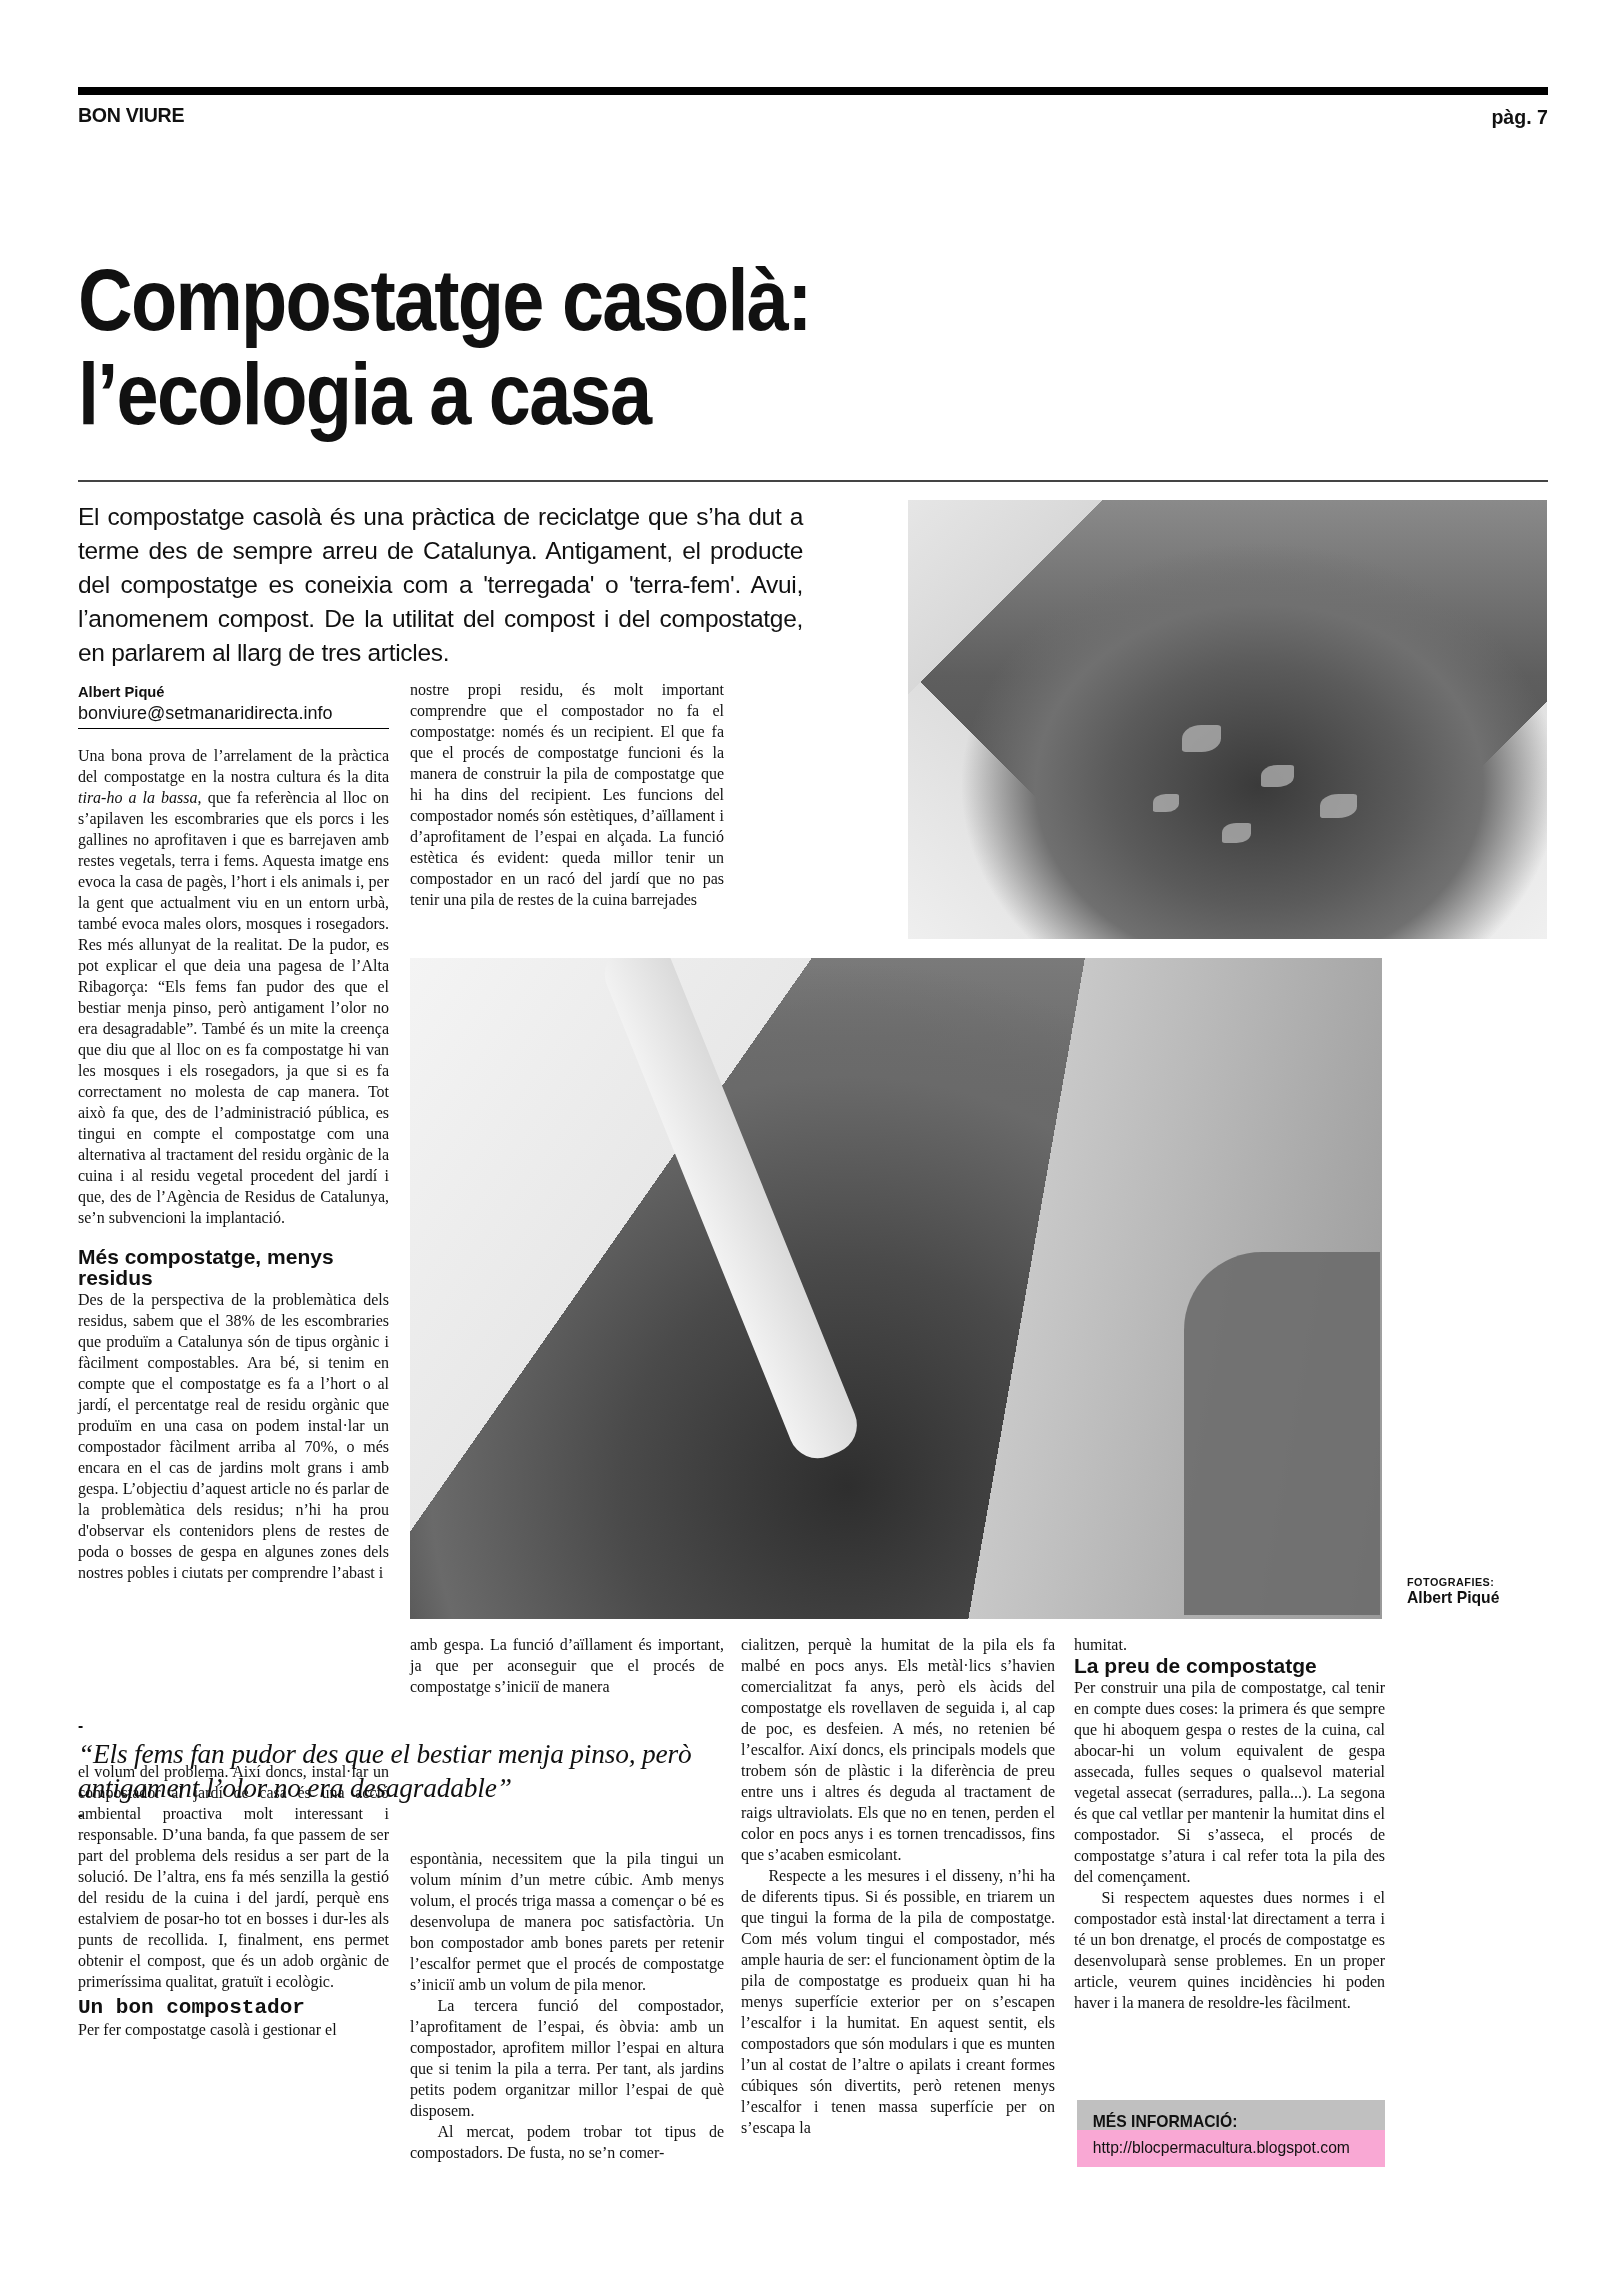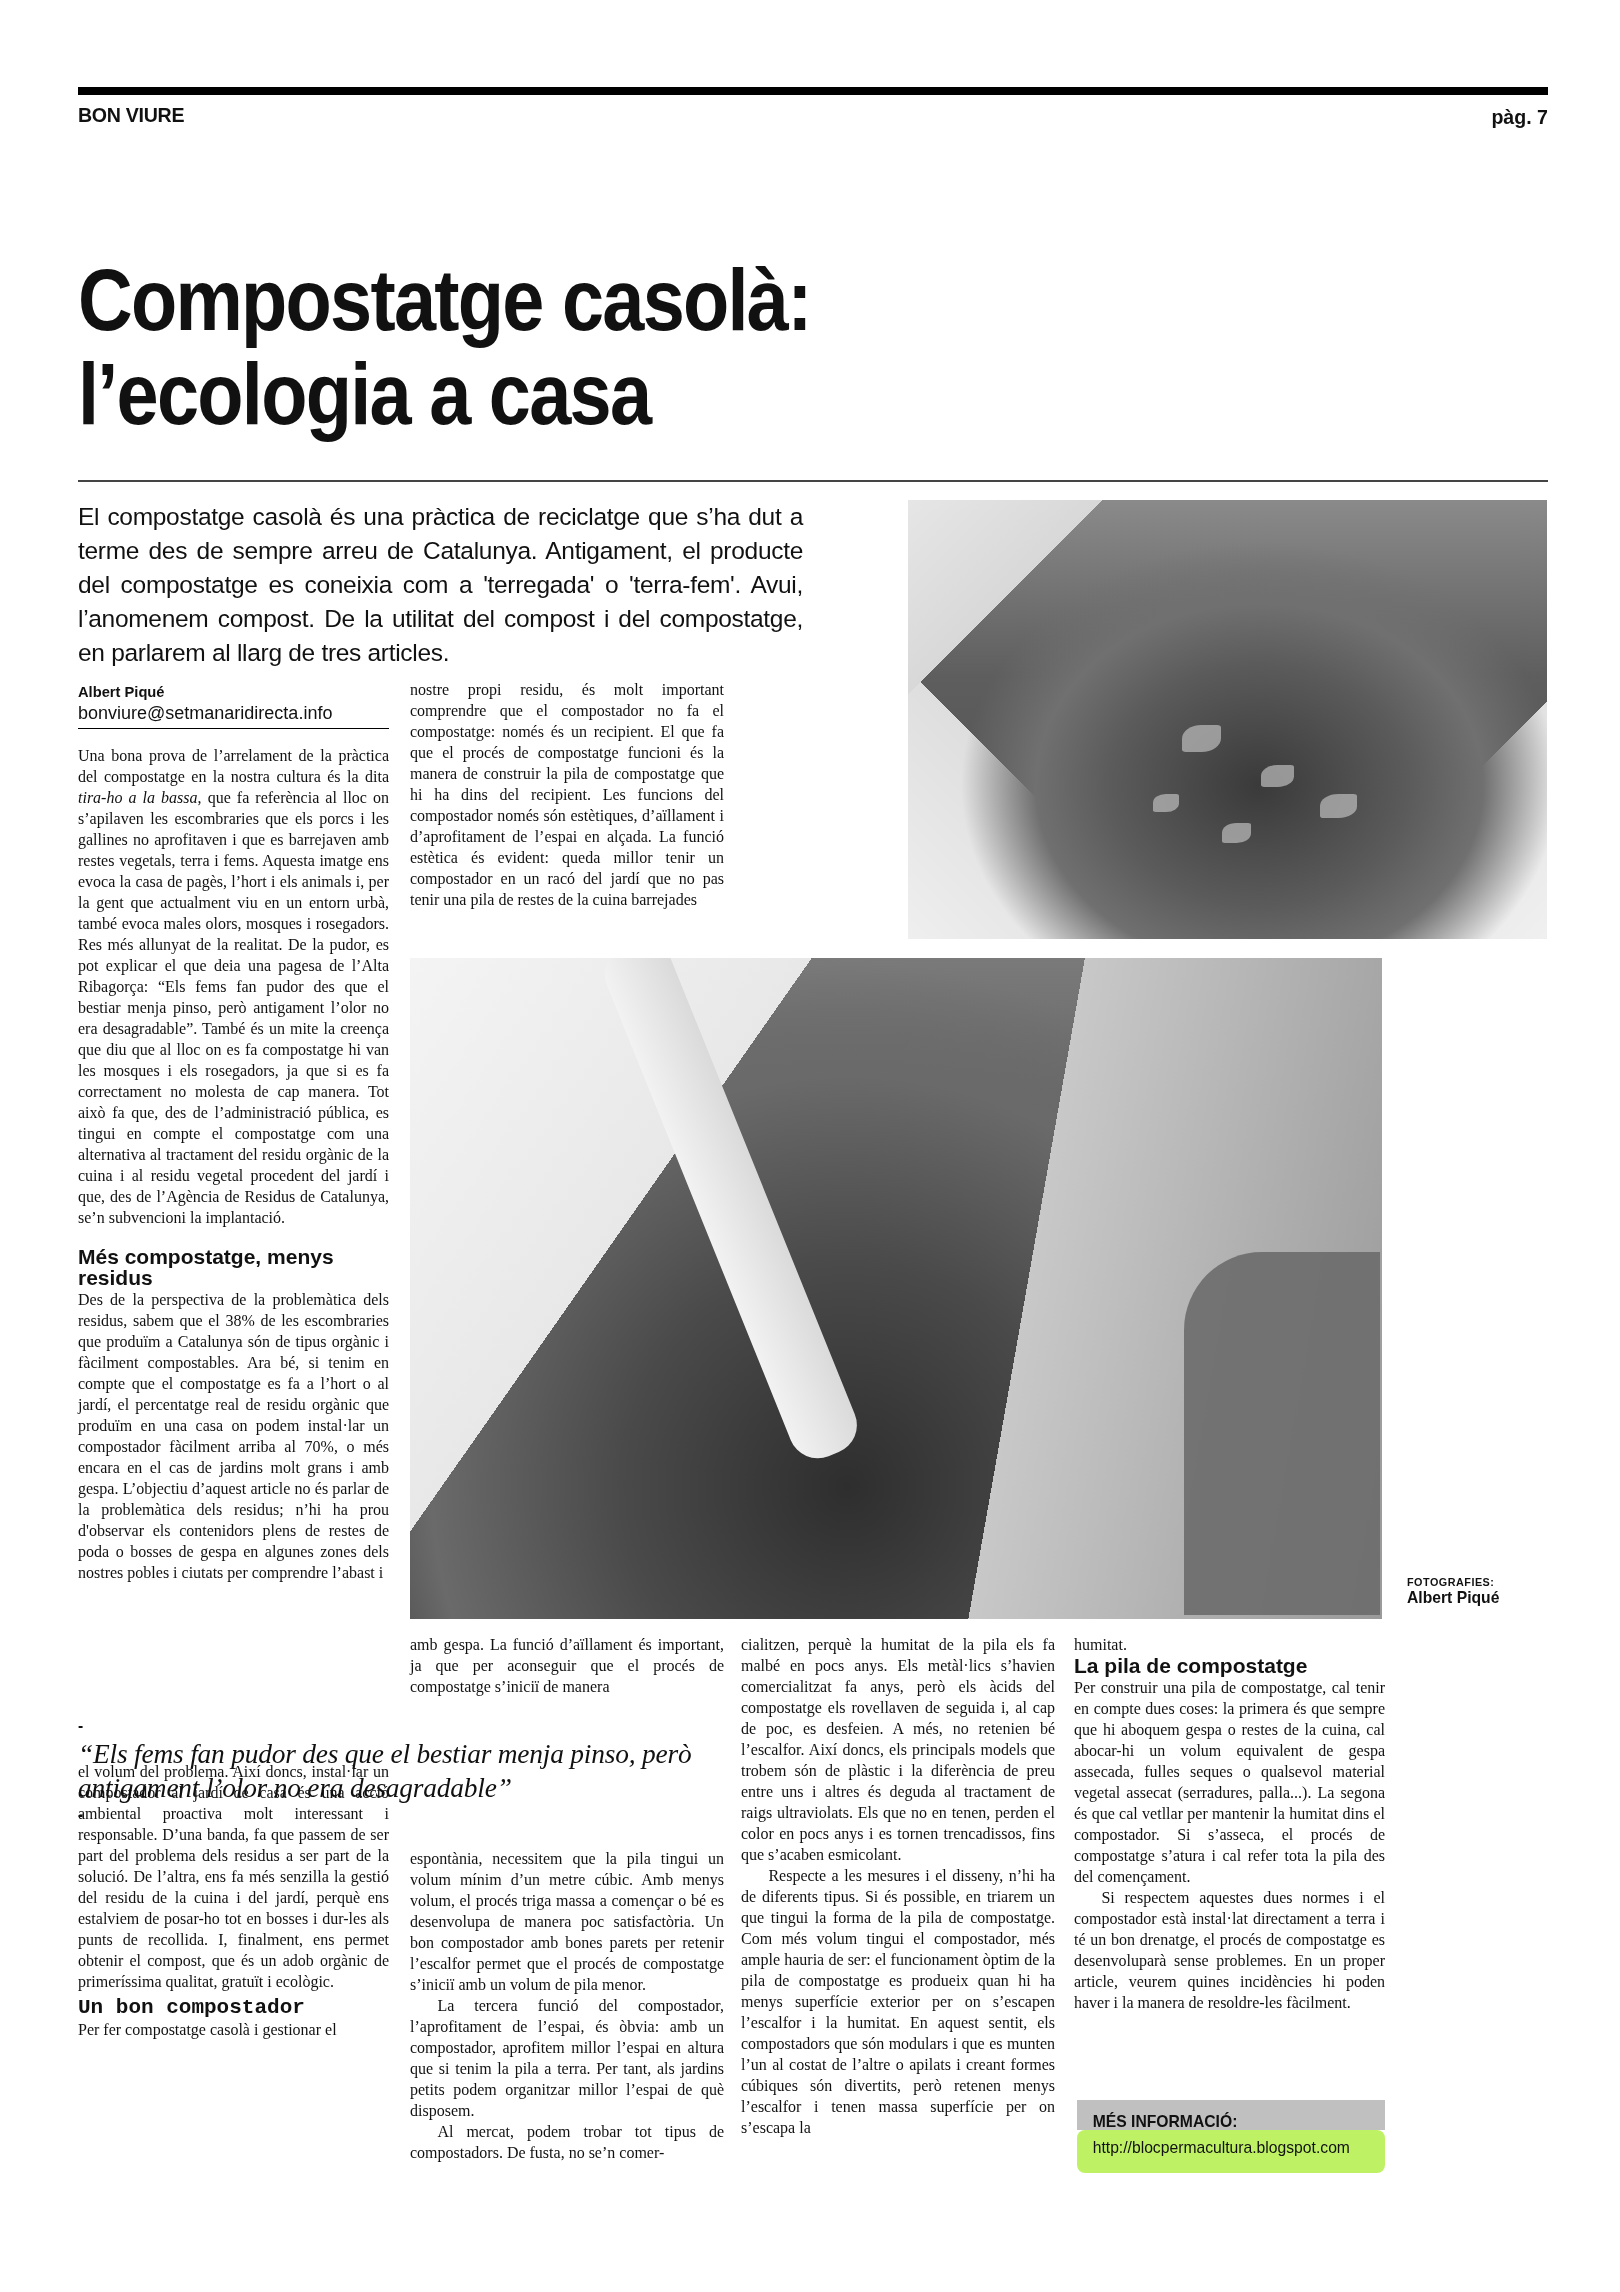--- a/index.html
+++ b/index.html
@@ -49,21 +49,21 @@
   .credit { position: absolute; left: 1407px; top: 1576px; font-family: "Liberation Sans", sans-serif; font-weight: bold; }
   .credit-label { font-size: 10.8px; letter-spacing: 0.5px; }
   .credit-name { font-size: 15.7px; line-height: 19.6px; }
 
   .quote-block { position: absolute; left: 78px; top: 1719px; width: 657px; }
   .quote-dash { font-family: "Liberation Sans", sans-serif; font-weight: bold; font-size: 15.7px; line-height: 13.7px; }
   .quote-text { font-style: italic; font-size: 27.4px; line-height: 34px; margin: 3.9px 0 3.9px 0; letter-spacing: -0.2px; }
 
   .info-box { position: absolute; left: 1077px; top: 2100px; width: 308px; }
   .info-head { background: #c0c0c0; padding: 7.8px 15.7px; height: 30px; font-family: "Liberation Sans", sans-serif; font-weight: bold; font-size: 15.7px; line-height: 27.4px; }
-  .info-link { background: #bef264; padding: 7.8px 15.7px; height: 43px; font-family: "Liberation Sans", sans-serif; font-size: 15.7px; line-height: 19.6px; display: block; color: #111; text-decoration: none; border-radius: 8px; }
+  .info-link { background: #f9a8d4; padding: 7.8px 15.7px; height: 37px; font-family: "Liberation Sans", sans-serif; font-size: 15.7px; line-height: 19.6px; display: block; color: #111; text-decoration: none; }
 </style>
 </head>
 <body>
 
 <div class="top-rule"></div>
 <div class="section-label">BON VIURE</div>
 <div class="page-num">pàg. 7</div>
 
 <h1 class="headline">
   <span>Compostatge casolà:</span><br>
@@ -109,21 +109,21 @@
   <p>amb gespa. La funció d’aïllament és important, ja que per aconseguir que el procés de compostatge s’iniciï de manera</p>
 </div>
 
 <div class="col" style="left:741px; top:1634px; width:314px;">
   <p>cialitzen, perquè la humitat de la pila els fa malbé en pocs anys. Els metàl·lics s’havien comercialitzat fa anys, però els àcids del compostatge els rovellaven de seguida i, al cap de poc, es desfeien. A més, no retenien bé l’escalfor. Així doncs, els principals models que trobem són de plàstic i la diferència de preu entre uns i altres és deguda al tractament de raigs ultraviolats. Els que no en tenen, perden el color en pocs anys  i es tornen trencadissos, fins que s’acaben esmicolant.</p>
   <p class="indent">Respecte a les mesures i el disseny, n’hi ha de diferents tipus. Si és possible, en triarem un que tingui la forma de la pila de compostatge. Com més volum tingui el compostador, més ample hauria de ser: el funcionament òptim de la pila de compostatge es produeix quan hi ha menys superfície exterior per on s’escapen l’escalfor i la humitat. En aquest sentit, els compostadors que són modulars i que es munten l’un al costat de l’altre o apilats i creant formes cúbiques són divertits, però retenen menys l’escalfor i tenen massa superfície per on s’escapa la</p>
 </div>
 
 <div class="col" style="left:1074px; top:1634px; width:311px;">
   <p>humitat.</p>
-  <div class="subhead">La pila de compostatge</div>
+  <div class="subhead">La preu de compostatge</div>
   <p>Per construir una pila de compostatge, cal tenir en compte dues coses: la primera és que sempre que hi aboquem gespa o restes de la cuina, cal abocar-hi un volum equivalent de gespa assecada, fulles seques o qualsevol material vegetal assecat (serradures, palla...). La segona és que cal vetllar per mantenir la humitat dins el compostador. Si s’asseca, el procés de compostatge s’atura i cal refer tota la pila des del començament.</p>
   <p class="indent">Si respectem aquestes dues normes i el compostador està instal·lat directament a terra i té un bon drenatge, el procés de compostatge es desenvoluparà sense problemes. En un proper article, veurem quines incidències hi poden haver i la manera de resoldre-les fàcilment.</p>
 </div>
 
 <div class="quote-block">
   <div class="quote-dash">-</div>
   <div class="quote-text">“Els fems fan pudor des que el bestiar menja pinso, però antigament l’olor no era desagradable”</div>
   <div class="quote-dash">-</div>
 </div>
 

